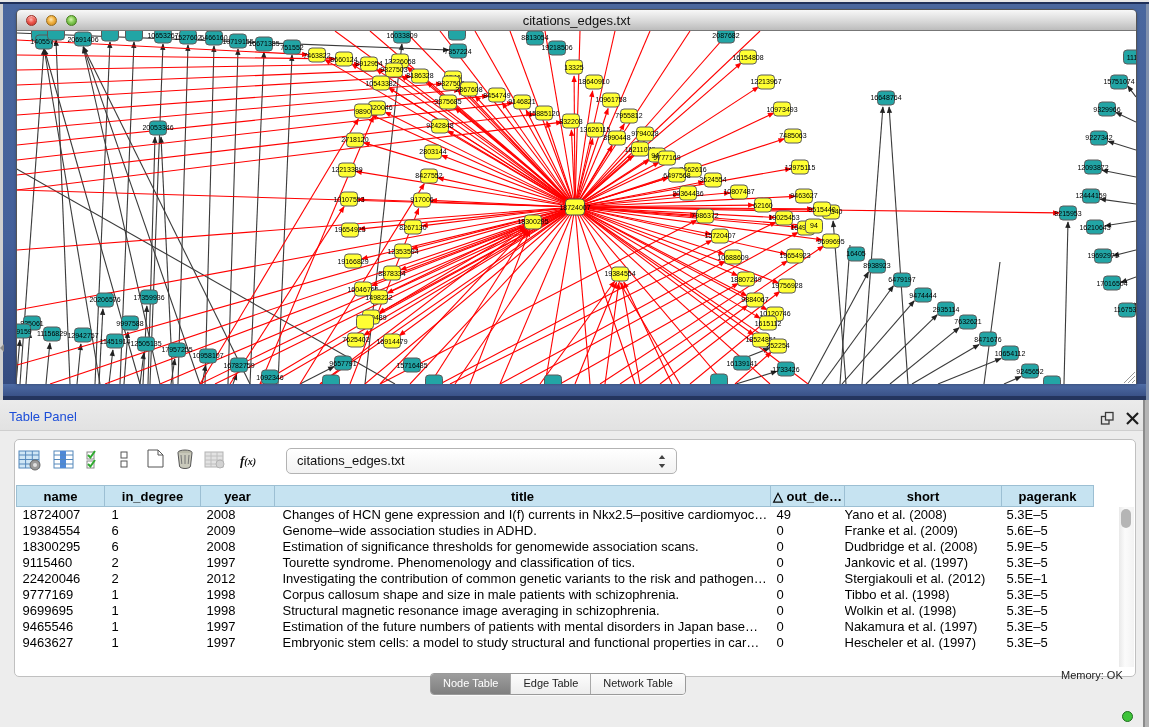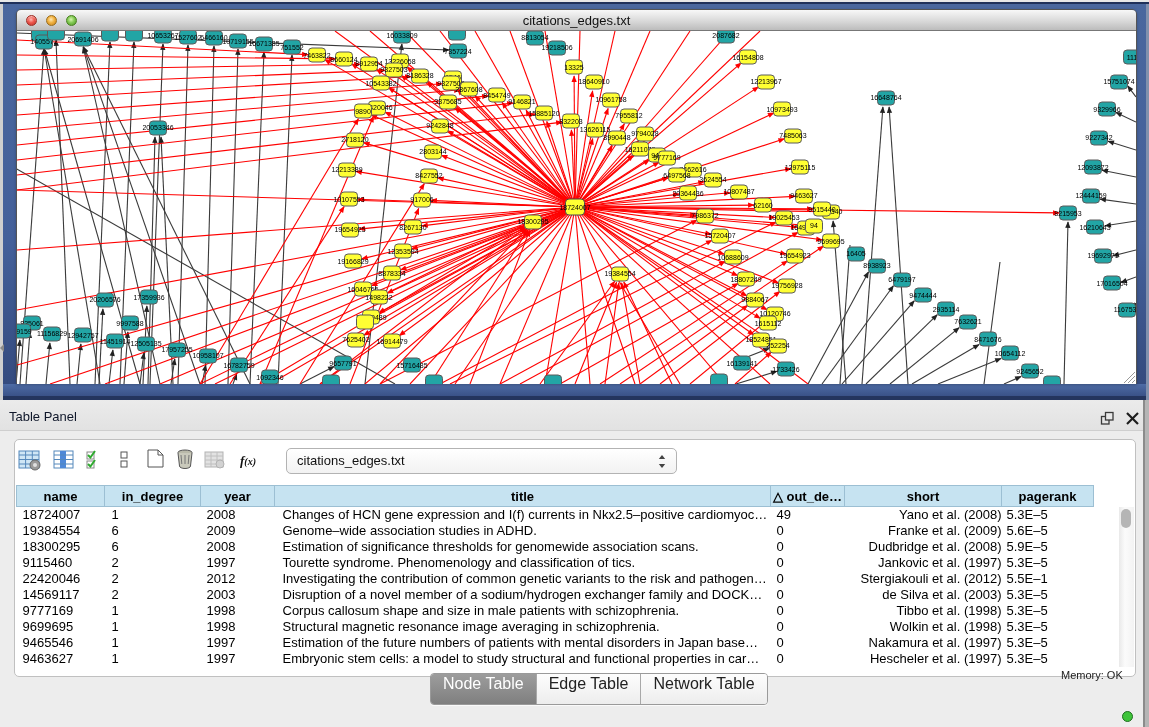--- a/index.html
+++ b/index.html
@@ -18,43 +18,43 @@
 #titlebar{left:17px;top:10px;width:1119px;height:21px;border-radius:4px 4px 0 0;
  background:linear-gradient(#f8f8f8,#d9d9d9 55%,#bcbcbc);border-bottom:1px solid #777}
 #title{left:17px;top:13px;width:1119px;text-align:center;font-size:13px;color:#111}
 .tl{width:11px;height:11px;border-radius:50%;top:15px}
 #tlr{left:26px;box-shadow:inset 0 1px 1px rgba(255,255,255,.6);background:radial-gradient(circle at 4px 3.5px,#ffb9b4,#ee544a 45%,#b3312a);border:1px solid #9e2e24}
 #tly{left:46px;background:radial-gradient(circle at 4px 3.5px,#ffe9b3,#f0b03f 45%,#c27f1e);border:1px solid #9a6d1b}
 #tlg{left:66px;background:radial-gradient(circle at 4px 3.5px,#d7f6b0,#82c953 45%,#4e9427);border:1px solid #477f1f}
 
 #tphead{left:0;top:400px;width:1149px;height:31px;background:linear-gradient(#ebebeb,#e2e2e2);
  border-bottom:1px solid #cfcfcf}
-#tptitle{left:9px;top:409px;font-size:13px;color:#0f172a}
+#tptitle{left:9px;top:409px;font-size:13px;color:#1d4ed8}
 #tpbody{left:0;top:431px;width:1149px;height:296px;background:#ededed}
 #container{left:14px;top:439px;width:1122px;height:238px;background:#fff;border:1px solid #c0c0c0;
  border-radius:5px}
 #dropdown{left:286px;top:448px;width:391px;height:26px;background:linear-gradient(#fff,#f2f2f2);
  border:1px solid #b3b3b3;border-radius:5px;font-size:13px;color:#111;line-height:24px;padding-left:10px}
-#tabs{left:430px;top:673px;height:32px;border:1px solid #9a9a9a;border-radius:4px;overflow:hidden;
- display:flex;font-size:16px;box-shadow:0 1px 0 rgba(255,255,255,.7)}
+#tabs{left:430px;top:673px;height:22px;border:1px solid #9a9a9a;border-radius:4px;overflow:hidden;
+ display:flex;font-size:11px;box-shadow:0 1px 0 rgba(255,255,255,.7)}
 .tab{padding:1px 12px 0 12px;line-height:17px;background:linear-gradient(#fdfdfd,#ededed);color:#222;
  border-right:1px solid #a8a8a8}
 .tab.sel{background:linear-gradient(#9d9d9d,#7f7f7f);color:#fff}
 .tab:last-child{border-right:none}
 #mem{left:1061px;top:669px;font-size:11px;color:#222;letter-spacing:0px}
 #memdot{left:1122px;top:711px;width:11px;height:11px;border-radius:50%;background:#3ec43a;border:1px solid #1f6e1f}
 #rbar{left:1143px;top:400px;width:2px;height:327px;background:#8b8b8b}
 #rbar2{left:1145px;top:400px;width:4px;height:327px;background:#b5b5b5}
 #collapse{left:0px;top:344px;width:0;height:0;border-top:4px solid transparent;border-bottom:4px solid transparent;border-right:4px solid #8a8a8a}
 
 table{border-collapse:collapse;table-layout:fixed;position:absolute;left:16px;top:485px;font-size:13px}
 th{background:#c6e3f1;border:1px solid #9cbfd3;font-weight:bold;height:21px;font-size:13px}
 td{height:16px;padding:0;white-space:nowrap;overflow:hidden;color:#000}
 td.c1{padding-left:6px} td.c2{padding-left:7px} td.c3{padding-left:6px}
-td.c4{padding-left:8px} td.c5{padding-left:6px} td.c6{text-align:right} td.c7{padding-left:5px}
+td.c4{padding-left:8px} td.c5{padding-left:6px} td.c6{text-align:left} td.c7{padding-left:5px}
 #scroll{left:1119px;top:507px;width:15px;height:160px;background:linear-gradient(90deg,#e9e9e9,#fbfbfb 40%,#f3f3f3)}
 #thumb{left:1121px;top:509px;width:10px;height:19px;background:#b5b5b5;border-radius:5px}
 #tpicons{left:1100px;top:411px}
 </style></head><body>
 <div class="abs" id="topedge"></div>
 <div class="abs" id="leftsliver"></div>
 <div class="abs" id="topline"></div>
 <div class="abs" id="desk"></div>
 <div class="abs" id="botstrip"></div>
 <div class="abs" id="deskbot"></div>
@@ -679,29 +679,20 @@
 <tr>
         <td class="c1">22420046</td>
         <td class="c2">2</td>
         <td class="c3">2012</td>
         <td class="c4">Investigating the contribution of common genetic variants to the risk and pathogen…</td>
         <td class="c5">0</td>
         <td class="c6">Stergiakouli et al. (2012)</td>
         <td class="c7">5.5E–1</td>
       </tr>
 <tr>
-        <td class="c1">14569117</td>
-        <td class="c2">2</td>
-        <td class="c3">2003</td>
-        <td class="c4">Disruption of a novel member of a sodium/hydrogen exchanger family and DOCK…</td>
-        <td class="c5">0</td>
-        <td class="c6">de Silva et al. (2003)</td>
-        <td class="c7">5.3E–5</td>
-      </tr>
-<tr>
         <td class="c1">9777169</td>
         <td class="c2">1</td>
         <td class="c3">1998</td>
         <td class="c4">Corpus callosum shape and size in male patients with schizophrenia.</td>
         <td class="c5">0</td>
         <td class="c6">Tibbo et al. (1998)</td>
         <td class="c7">5.3E–5</td>
       </tr>
 <tr>
         <td class="c1">9699695</td>

